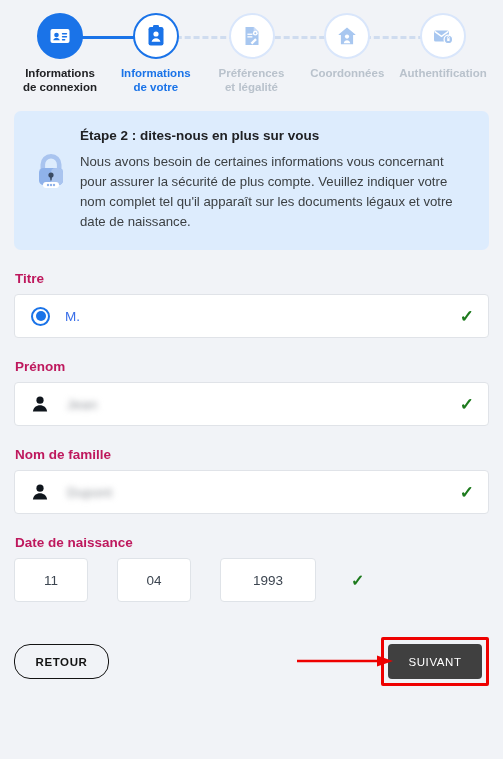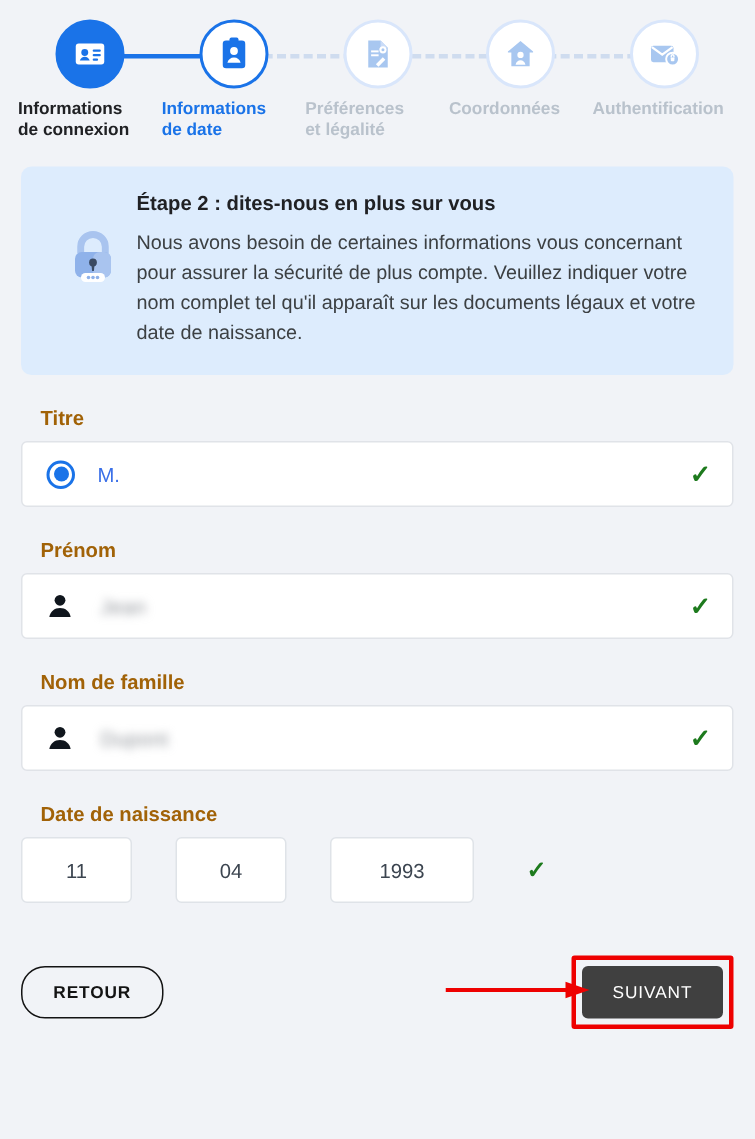--- a/index.html
+++ b/index.html
@@ -49,20 +49,21 @@
   }
   .step.current .step-circle {
     border: 2px solid #1a73e8;
     background: #ffffff;
   }
   .step-label {
     margin-top: 7px;
     font-size: 11.5px;
     line-height: 14px;
     font-weight: bold;
+    text-align: center;
     color: #b9c2cc;
     width: 96px;
   }
   .step.done .step-label { color: #202124; }
   .step.current .step-label { color: #1a73e8; }
 
   .connector {
     position: absolute;
     top: 36px;
     height: 3px;
@@ -74,21 +75,21 @@
     height: 0;
   }
 
   
   .infobox {
     margin: 17px 14px 0 14px;
     background: #ddecfd;
     border-radius: 7px;
     display: flex;
     align-items: flex-start;
-    padding: 16px 16px 18px 25px;
+    padding: 16px 16px 18px 14px;
     box-sizing: border-box;
   }
   .infobox-icon {
     flex: 0 0 auto;
     width: 46px;
     margin-top: 22px;
     margin-right: 6px;
     display: flex;
     justify-content: center;
   }
@@ -105,22 +106,22 @@
     line-height: 20px;
     color: #3c4043;
     margin: 0;
   }
 
   
   .form { padding: 0 14px; box-sizing: border-box; }
   .field-label {
     font-size: 13.5px;
     font-weight: bold;
-    color: #a16207;
-    margin: 21px 0 8px 13px;
+    color: #be185d;
+    margin: 21px 0 8px 1px;
   }
 
   .radio-row {
     display: flex;
     gap: 46px;
   }
   .radio-card {
     flex: 1 1 0;
     height: 44px;
     background: #ffffff;
@@ -289,21 +290,21 @@
     <div class="step-circle">
       <svg width="22" height="24" viewBox="0 0 22 24">
         <rect x="3.5" y="3" width="15" height="18.5" rx="2.2" fill="#1a73e8"></rect>
         <rect x="8" y="1" width="6" height="3.6" rx="1.3" fill="#1a73e8"></rect>
         <circle cx="11" cy="10" r="2.6" fill="#ffffff"></circle>
         <path d="M6.6 17.8c0.5-2.2 2.2-3.5 4.4-3.5s3.9 1.3 4.4 3.5z" fill="#ffffff"></path>
       </svg>
     </div>
     <div class="step-label">
       <span>Informations</span><br>
-      <span>de date</span>
+      <span>de votre</span>
     </div>
   </div>
 
   <div class="step">
     <div class="step-circle">
       <svg width="24" height="24" viewBox="0 0 24 24">
         <path d="M5.5 3h8.2l4.8 4.8V21H5.5z" fill="#a8c7f0"></path>
         <path d="M13.7 3v4.8h4.8z" fill="#cadcf8"></path>
         <rect x="7.4" y="9.6" width="5" height="1.3" fill="#ffffff"></rect>
         <rect x="7.4" y="12.2" width="5" height="1.3" fill="#ffffff"></rect>

